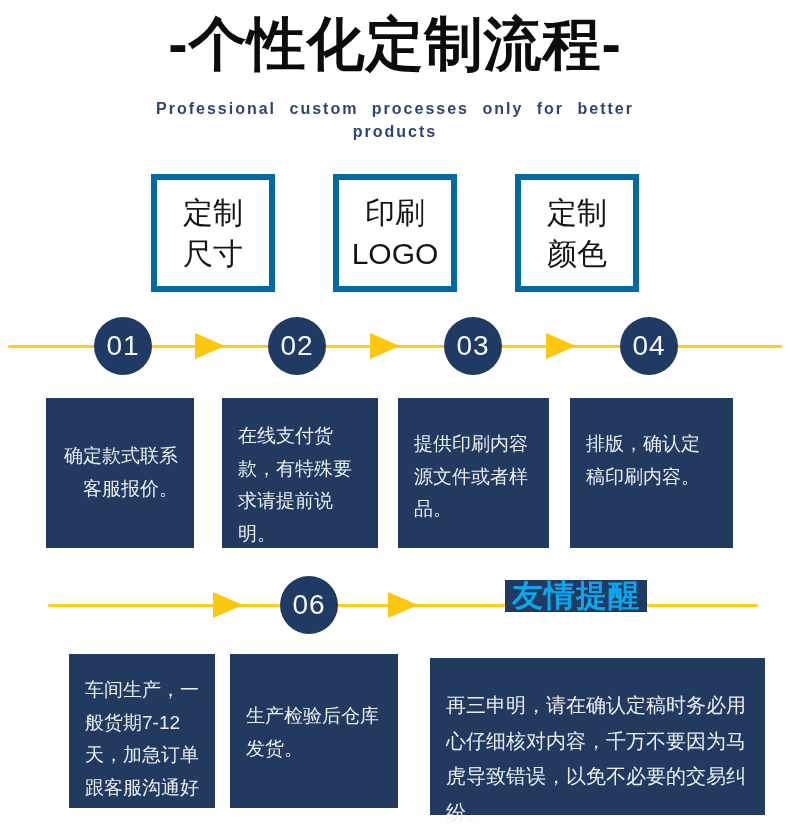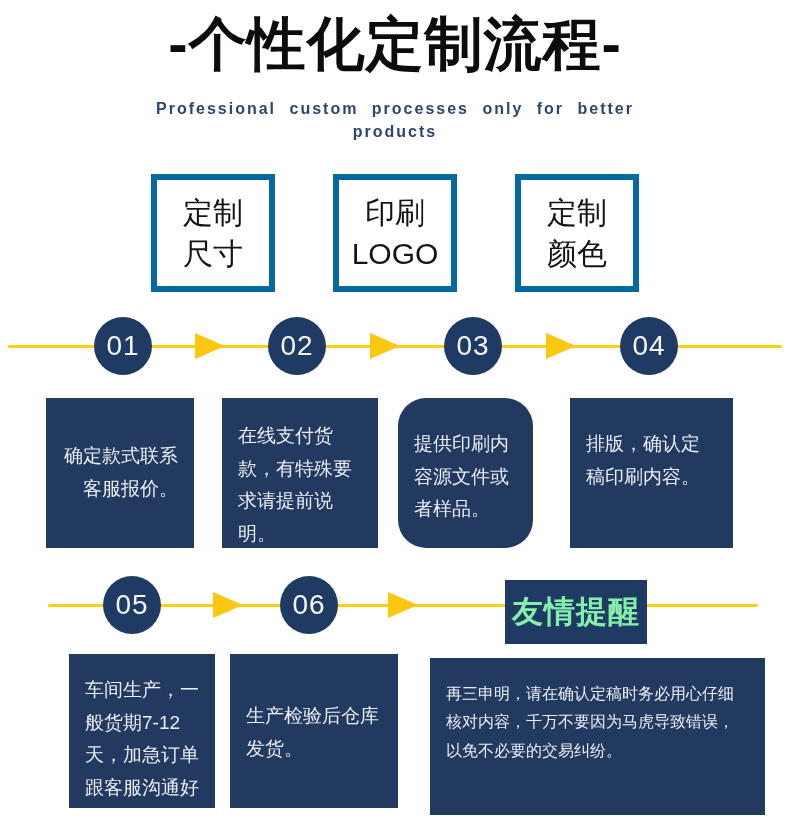--- a/index.html
+++ b/index.html
@@ -70,46 +70,46 @@
     border-top: 13px solid transparent;
     border-bottom: 13px solid transparent;
   }
   .row1.arrow { top: 333px; }
   .row2.arrow { top: 592px; }
   .a1 { left: 195px; } .a2 { left: 370px; } .a3 { left: 546px; }
   .a4 { left: 213px; } .a5 { left: 388px; }
 
   .reminder-label {
     position: absolute; left: 505px; top: 580px;
-    width: 142px; height: 64px;
+    width: 142px; height: 32px;
     background: #1f3a63;
     display: flex; align-items: center; justify-content: center;
-    color: #86efac; font-size: 31px; font-weight: 700;
+    color: #0ea5e9; font-size: 31px; font-weight: 700;
     letter-spacing: 1px;
   }
 
   
   .step-box {
     position: absolute;
     background: #223a60;
     color: #e9edf4;
     font-size: 19px; line-height: 1.72;
     padding: 16px 16px;
     text-align: left;
   }
   .v-center { display: flex; align-items: center; text-align: right; }
   .b1 { left: 46px;  top: 398px; width: 148px; height: 150px; }
   .b2 { left: 222px; top: 398px; width: 156px; height: 150px; padding-top: 22px; }
-  .b3 { left: 398px; top: 398px; width: 135px; height: 150px; padding-top: 30px; border-radius: 28px; }
+  .b3 { left: 398px; top: 398px; width: 151px; height: 150px; padding-top: 30px; }
   .b4 { left: 570px; top: 398px; width: 163px; height: 150px; padding-top: 30px; }
   .b5 { left: 69px;  top: 654px; width: 146px; height: 154px; padding-top: 20px; }
   .b6 { left: 230px; top: 654px; width: 168px; height: 154px; padding-top: 46px; }
   .b-reminder {
     left: 430px; top: 658px; width: 335px; height: 157px;
-    font-size: 16px; line-height: 1.78; padding: 22px 16px 0 16px;
+    font-size: 20px; line-height: 1.78; padding: 30px 16px 0 16px;
   }
 </style>
 </head>
 <body>
 
 <div class="canvas">
 
   <h1 class="title">-个性化定制流程-</h1>
   <div class="subtitle">
     <div>Professional custom processes only for better</div>
@@ -157,23 +157,20 @@
   <div class="step-box b3">
     <span>提供印刷内容源文件或者样品。</span>
   </div>
   <div class="step-box b4">
     <span>排版，确认定稿印刷内容。</span>
   </div>
 
   <div class="flow-line line-2"></div>
   <div class="arrow row2 a4"></div>
   <div class="arrow row2 a5"></div>
-  <div class="step-circle row2 c05">
-    <span>05</span>
-  </div>
   <div class="step-circle row2 c06">
     <span>06</span>
   </div>
   <div class="reminder-label">
     <span>友情提醒</span>
   </div>
 
   <div class="step-box b5">
     <span>车间生产，一般货期7-12天，加急订单跟客服沟通好</span>
   </div>

